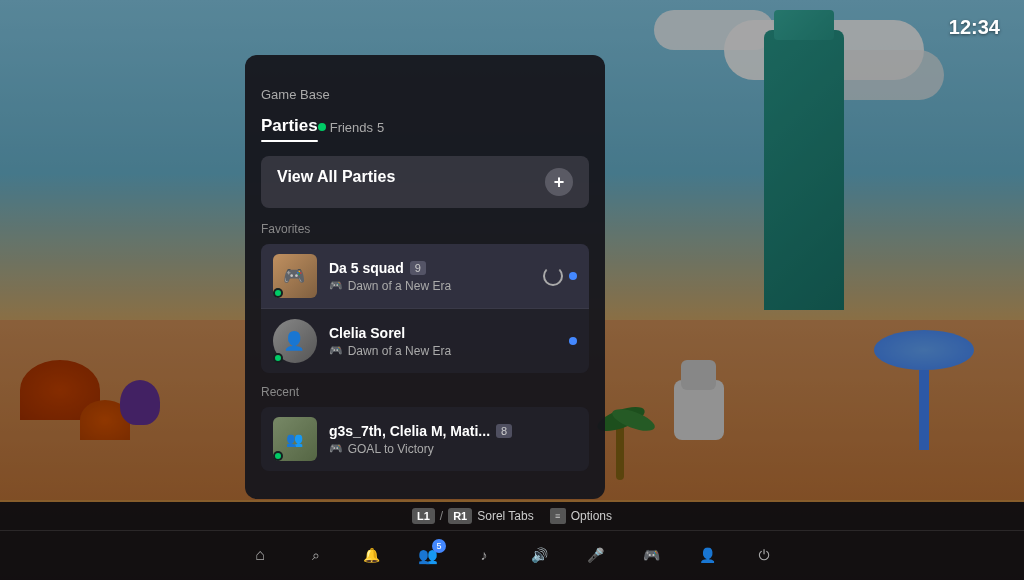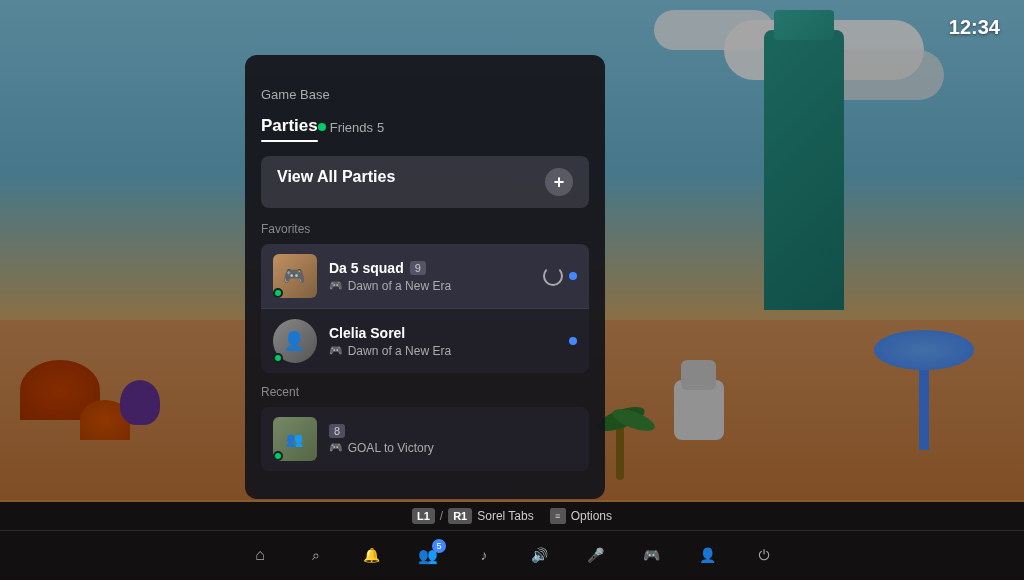--- a/index.html
+++ b/index.html
@@ -597,20 +597,21 @@
 
   <div class="party-list">
 
     <div class="party-item">
       <div class="avatar-wrap">
         <div class="avatar-g3s">👥</div>
         <div class="avatar-online-dot"></div>
       </div>
       <div class="party-info">
         <div class="party-name-row">
+          <span class="party-name">g3s_7th, Clelia M, Mati...</span>
           <span class="party-count-badge">8</span>
         </div>
         <div class="party-game-row">
           <span class="game-icon">🎮</span>
           <span class="party-game">GOAL to Victory</span>
         </div>
       </div>
     </div>
   </div>
 </div>

